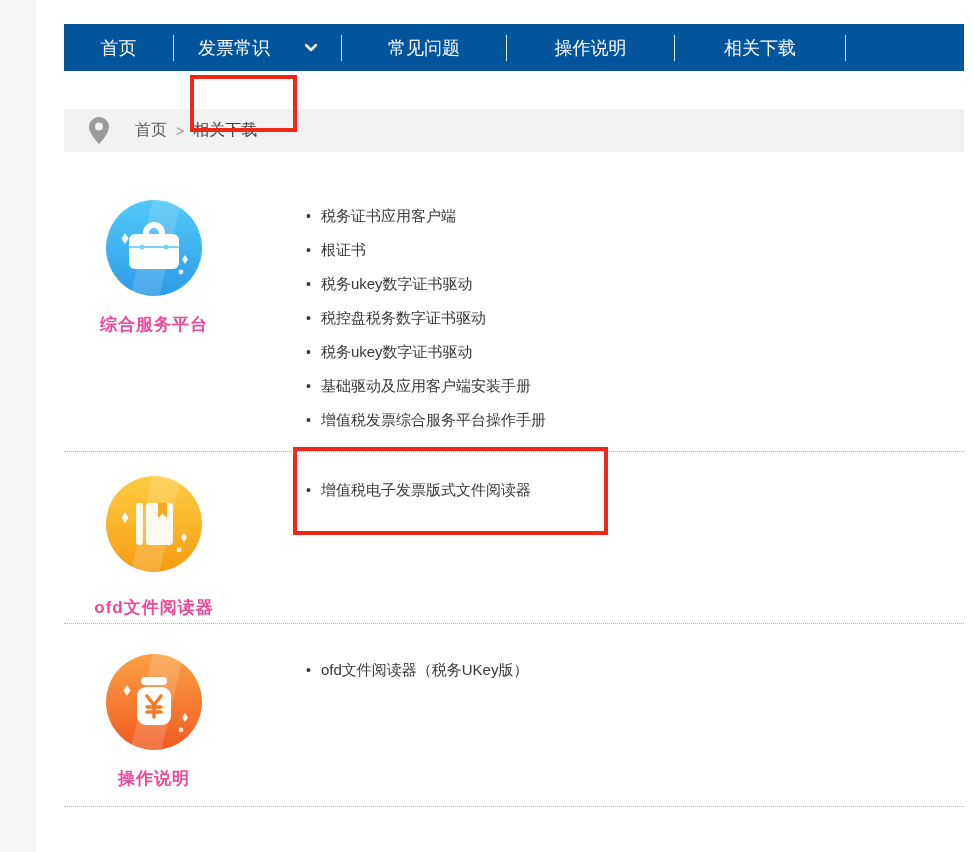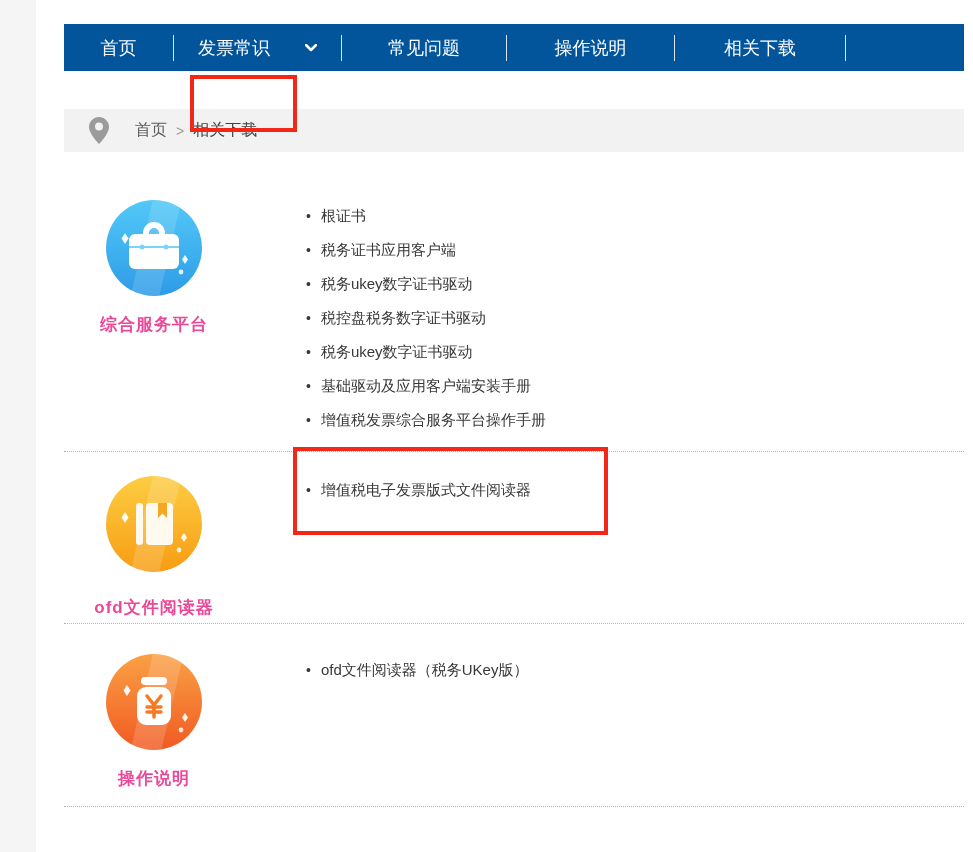--- a/index.html
+++ b/index.html
@@ -115,22 +115,22 @@
           <circle cx="36" cy="47" r="2.5" fill="#7dd3f5"></circle>
           <circle cx="60" cy="47" r="2.5" fill="#7dd3f5"></circle>
           <path d="M19 33 l3.5 5.5 l-3.5 5.5 l-3.5 -5.5 z" fill="#ffffff" opacity="0.95"></path>
           <path d="M79 55 l3 4.5 l-3 4.5 l-3 -4.5 z" fill="#ffffff" opacity="0.9"></path>
           <circle cx="75" cy="72" r="2.4" fill="#ffffff" opacity="0.85"></circle>
         </svg>
       </span>
       <div class="icon-title">综合服务平台</div>
     </div>
     <ul class="dl-list">
+        <li>税务证书应用客户端</li>
         <li>根证书</li>
-        <li>税务证书应用客户端</li>
         <li>税务ukey数字证书驱动</li>
         <li>税控盘税务数字证书驱动</li>
         <li>税务ukey数字证书驱动</li>
         <li>基础驱动及应用客户端安装手册</li>
         <li>增值税发票综合服务平台操作手册</li>
       </ul>
   </section>
 
   <section class="dl-section s2">
     <div class="icon-col">

